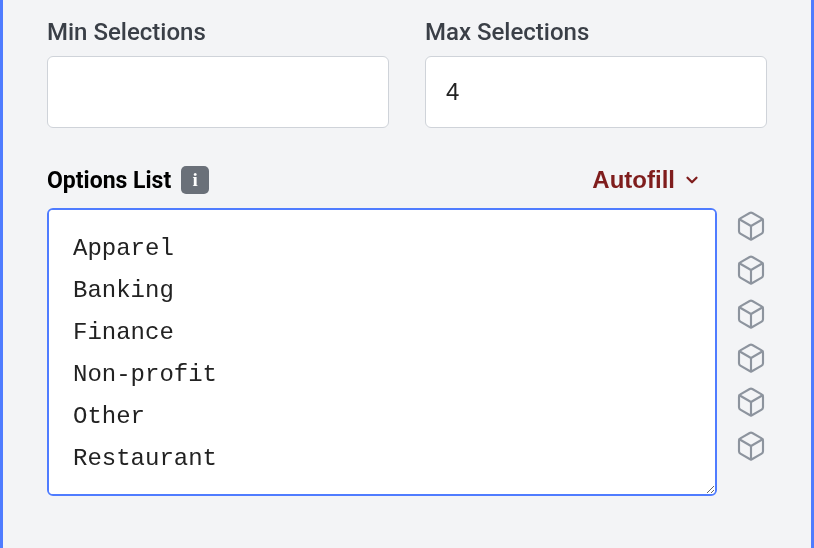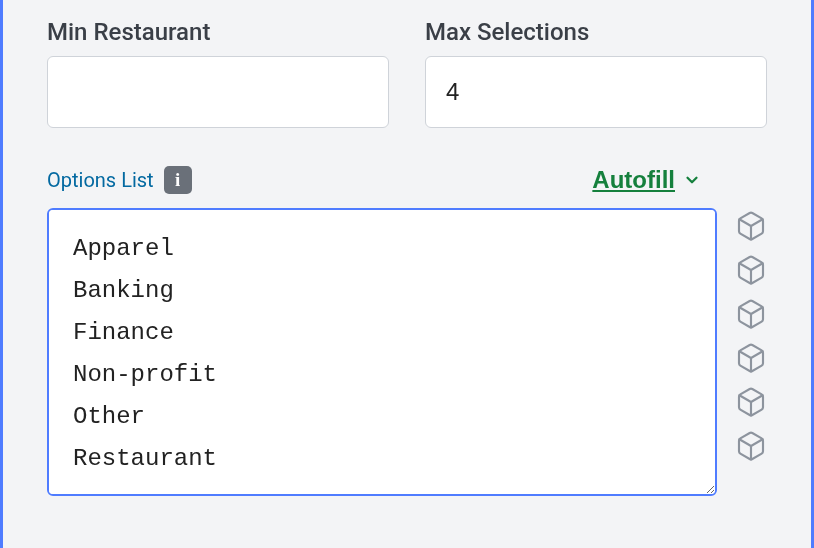--- a/index.html
+++ b/index.html
@@ -53,50 +53,49 @@
       align-items: center;
       justify-content: space-between;
       margin-bottom: 10px;
     }
     .options-label-group {
       display: flex;
       align-items: center;
       gap: 10px;
     }
     .options-label {
-      font-size: 20px;
-      color: #0369a1;
-      font-weight: 400;
+      font-size: 23px;
+      color: #000000;
+      font-weight: 700;
     }
     .info-icon {
       width: 28px;
       height: 28px;
       border-radius: 5px;
       background: #6a7079;
       color: #ffffff;
       display: inline-flex;
       align-items: center;
       justify-content: center;
       font-family: Georgia, serif;
       font-size: 19px;
       font-weight: bold;
     }
     .autofill {
       display: inline-flex;
       align-items: center;
       gap: 8px;
       font-size: 24px;
-      color: #15803d;
+      color: #7f1d1d;
       font-weight: 600;
       cursor: pointer;
       background: none;
       border: none;
       padding: 4px 6px;
       margin-right: 60px;
-      text-decoration: underline;
     }
     .chevron-down {
       width: 18px;
       height: 18px;
     }
     .options-body {
       display: flex;
       align-items: flex-start;
       gap: 18px;
     }
@@ -134,21 +133,21 @@
       display: block;
     }
   </style>
 </head>
 <body>
 
 <div class="panel">
 
   <div class="row">
     <div class="field">
-      <label class="field-label">Min Restaurant</label>
+      <label class="field-label">Min Selections</label>
       <input type="text" class="text-input" value="" style="">
     </div>
     <div class="field">
       <label class="field-label">Max Selections</label>
       <input type="text" class="text-input" value="4" style="">
     </div>
   </div>
 
   <div class="options-header">
     <div class="options-label-group">

